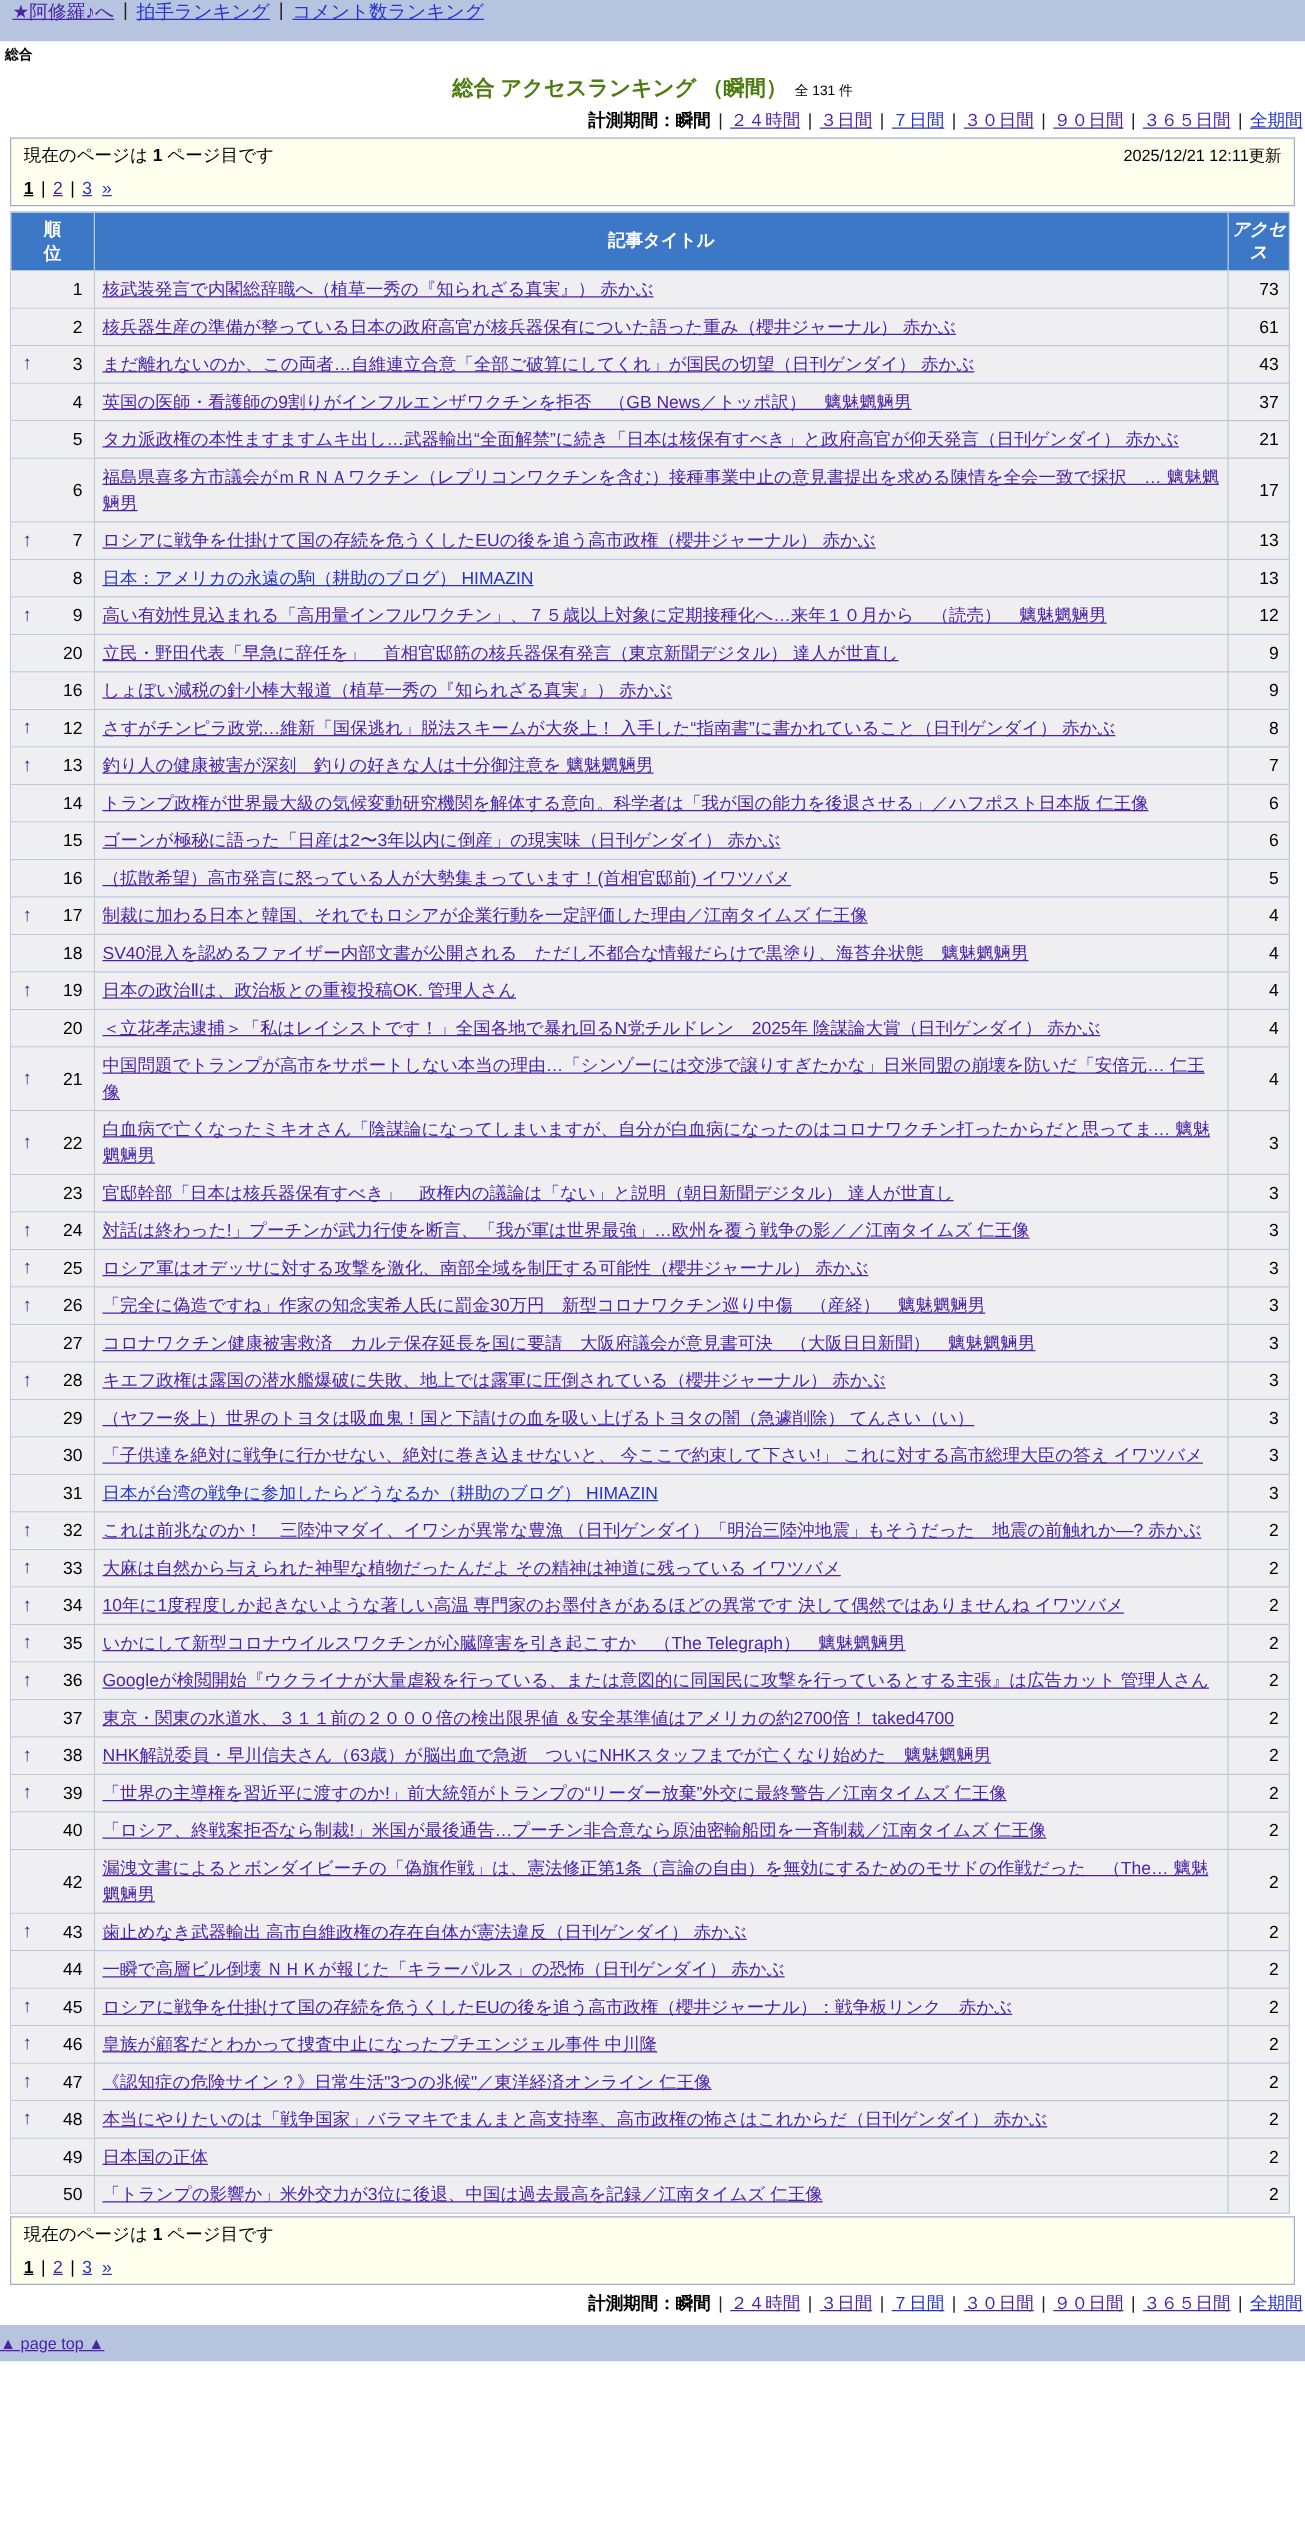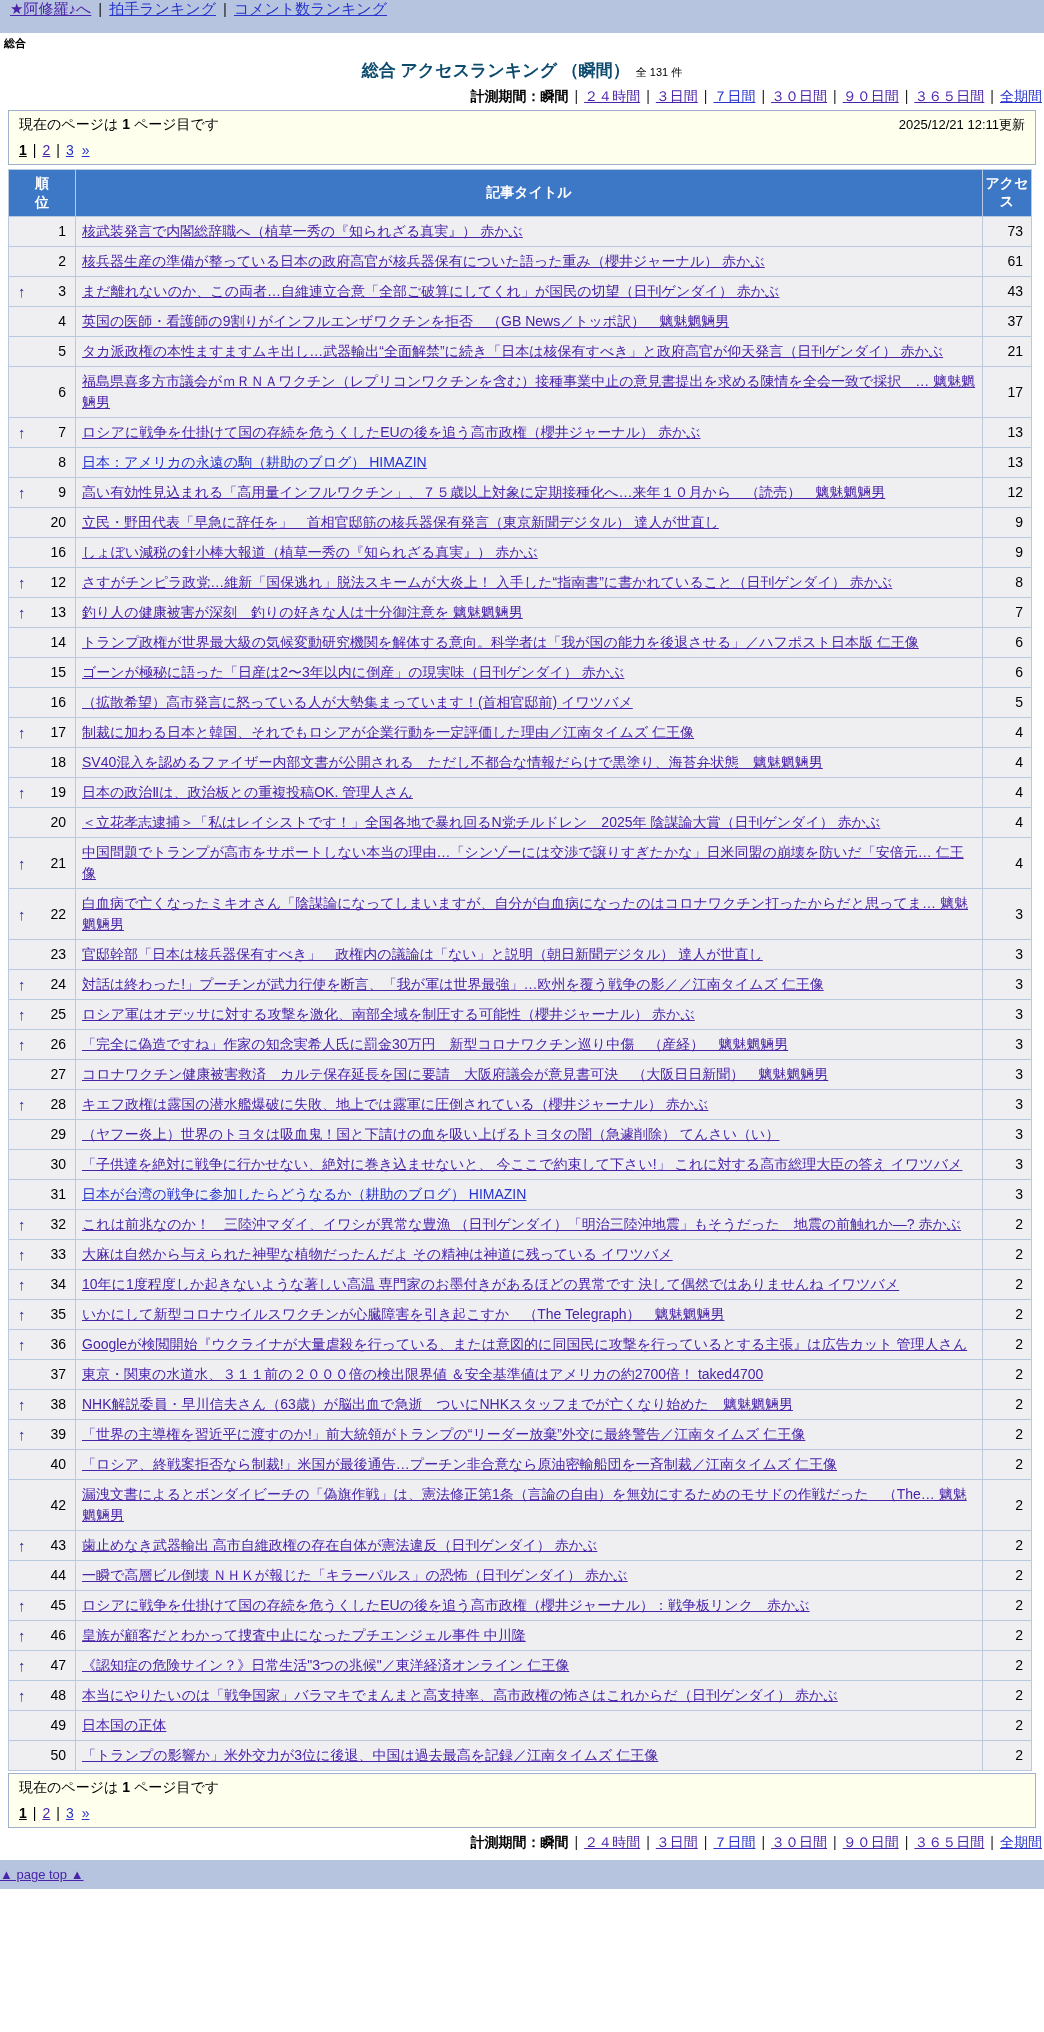--- a/index.html
+++ b/index.html
@@ -8,21 +8,21 @@
   .lnk-blue{color:#2633cc;}
   .lnk-purple{color:#4b23a8;}
 
   
   .topnav{background:#b7c4e0;height:33px;display:flex;align-items:flex-start;padding-left:10px;font-size:15px;}
   .topnav .sep{margin:0 7px;color:#222;}
 
   .board-label{font-size:11px;font-weight:bold;margin:3px 0 2px 4px;}
 
   .title-line{text-align:center;margin-top:8px;}
-  .title-main{font-size:17px;font-weight:bold;color:#0c4a6e;}
+  .title-main{font-size:17px;font-weight:bold;color:#4d7c0f;}
   .title-count{font-size:11px;color:#000;margin-left:6px;}
 
   .period-line{text-align:right;font-size:14px;margin:6px 2px 4px 0;}
   .period-label{font-weight:bold;}
   .period-current{font-weight:bold;}
   .period-line .sep{margin:0 6px;color:#222;}
 
   
   .info-box{background:#ffffee;border:1px solid #9fb0c8;margin:2px 8px;padding:5px 10px 6px 10px;font-size:14px;}
   .info-row1{display:flex;justify-content:space-between;align-items:baseline;gap:25px;}
@@ -31,21 +31,21 @@
   .pagination .cur{font-weight:bold;color:#000;text-decoration:underline;}
   .pagination .sep{margin:0 6px;}
   .pagination .next{margin-left:8px;}
 
   
   table.rank{border-collapse:collapse;margin:4px 8px 0 8px;width:1024px;table-layout:fixed;}
   table.rank th,table.rank td{border:1px solid #b9c9de;font-size:14px;vertical-align:middle;}
   table.rank{border:1px solid #8fa8cc;}
   th{background:#3d78c6;color:#fff;font-weight:bold;font-size:15px;padding:4px 2px;}
   th.h-rank{width:62px;}
-  th.h-access{width:44px;}
+  th.h-access{width:44px;font-style:italic;}
   th .narrow{display:inline-block;max-width:1.15em;line-height:1.35;}
   td{background:#efeff2;}
   td.rank-cell{position:relative;text-align:right;padding:4px 9px 4px 2px;}
   td.rank-cell .up{position:absolute;left:9px;top:50%;transform:translateY(-50%);color:#2b3a96;font-weight:bold;font-size:15px;text-decoration:none;}
   td.title-cell{padding:4px 6px;line-height:1.5;}
   td.access-cell{text-align:right;padding:4px 8px 4px 2px;}
 
   
   .bottombar{background:#b7c4e0;height:29px;display:flex;align-items:center;justify-content:flex-start;padding-right:14px;font-size:13px;margin-top:8px;}
   .spacer-bottom{height:34px;}

